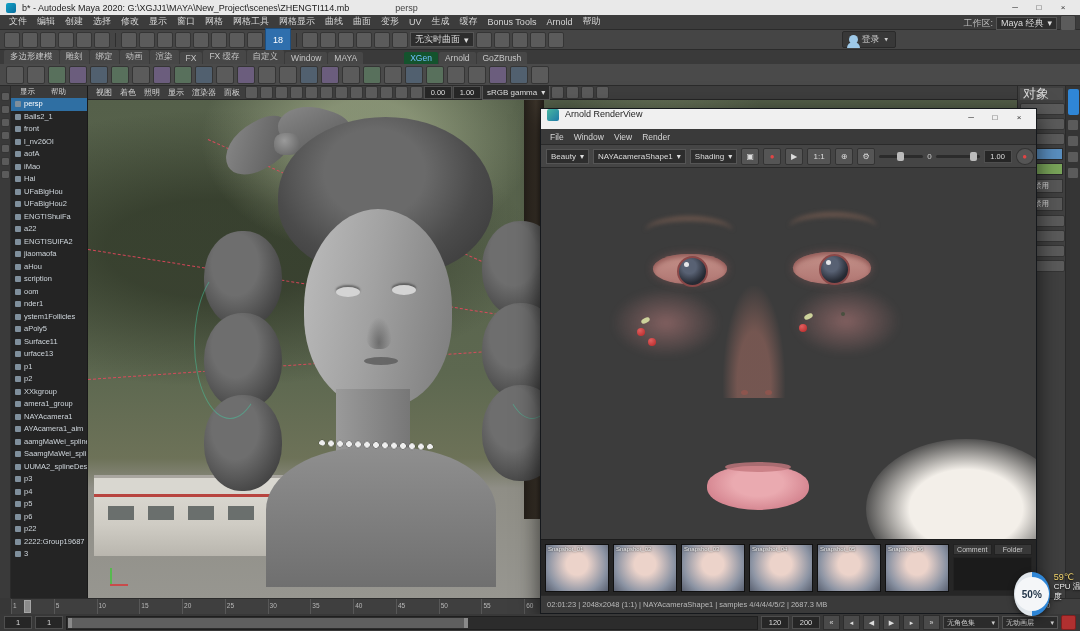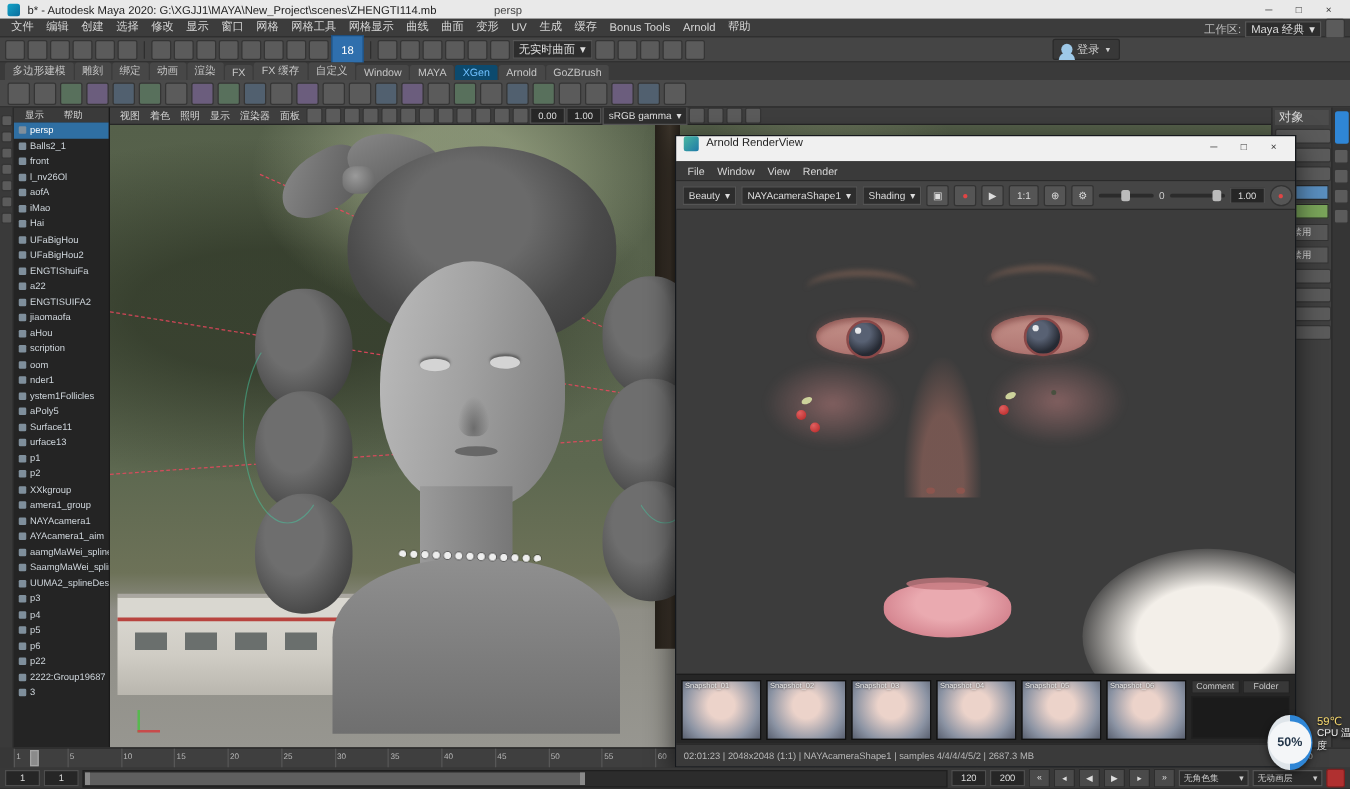--- a/index.html
+++ b/index.html
@@ -31,21 +31,21 @@
   .dd{background:#2d2d2d;border:1px solid #555;height:13px;display:flex;align-items:center;gap:4px;
       padding:0 4px;color:#ddd;white-space:nowrap;}
   .login-pill{margin-left:auto;display:flex;align-items:center;gap:4px;background:#383838;border:1px solid #2a2a2a;
               height:15px;padding:0 6px;border-radius:2px;margin-right:180px;font-family:Liberation Mono, monospace;}
   .person{width:9px;height:9px;border-radius:50%;background:#9ec9e8;position:relative;}
   .person:after{content:"";position:absolute;left:-2px;top:7px;width:13px;height:6px;border-radius:6px 6px 0 0;background:#9ec9e8;}
 
   .shelftabs{position:absolute;left:0;top:50px;right:0;height:14px;background:#3a3a3a;display:flex;
              align-items:flex-end;gap:1px;padding:0 4px;box-sizing:border-box;}
   .shelf-tab{padding:1px 6px;background:#474747;color:#c6c6c6;border-radius:2px 2px 0 0;white-space:nowrap;font-size:8.5px;}
-  .shelf-tab.active{background:#0c4a6e;color:#6fc1ff;}
+  .shelf-tab.active{background:#14532d;color:#6fc1ff;margin-left:40px;}
 
   .shelficons{position:absolute;left:0;top:64px;right:0;height:22px;background:#4a4a4a;display:flex;
               align-items:center;gap:3px;padding:0 6px;box-sizing:border-box;border-bottom:1px solid #2b2b2b;}
   .shelficons .ph-icon{width:16px;height:16px;}
   .shelficons .ph-icon:nth-child(3n){background:#58705c;}
   .shelficons .ph-icon:nth-child(4n){background:#6b5d7d;}
   .shelficons .ph-icon:nth-child(5n){background:#51606f;}
 
   
   .left-strip{position:absolute;left:0;top:86px;width:11px;bottom:33px;background:#3a3a3a;display:flex;
@@ -107,21 +107,21 @@
   .pearls{position:absolute;left:110px;top:322px;width:116px;height:12px;border-radius:0 0 50% 50%;
           background-image:radial-gradient(circle at 4px 6px,#eee 2.6px,rgba(0,0,0,.35) 3.2px,transparent 3.8px);
           background-size:9px 12px;background-repeat:repeat-x;transform:rotate(2deg);}
   .axis{position:absolute;left:10px;bottom:10px;width:26px;height:26px;}
   .axis i{position:absolute;left:12px;bottom:2px;width:2px;height:18px;background:#57b94f;}
   .axis b{position:absolute;left:12px;bottom:2px;width:18px;height:2px;background:#c84b4b;}
 
   
   .right-panel{position:absolute;right:0;top:86px;width:63px;bottom:33px;background:#404040;border-left:1px solid #2b2b2b;box-sizing:border-box;}
   .rp-main{position:absolute;left:0;top:0;right:15px;bottom:0;padding:2px;box-sizing:border-box;}
-  .rp-header{font-size:10px;color:#ddd;background:#4c4c4c;height:12px;display:flex;align-items:center;padding:0 3px;margin-bottom:3px;}
+  .rp-header{font-size:13px;color:#ddd;background:#4c4c4c;height:12px;display:flex;align-items:center;padding:0 3px;margin-bottom:3px;}
   .rp-rows{display:flex;flex-direction:column;gap:3px;}
   .rp-rows .ph-icon{width:100%;height:10px;}
   .swatch{height:10px;border:1px solid #2a2a2a;margin-top:3px;}
   .rp-btn{margin-top:4px;background:#585858;border:1px solid #333;color:#ddd;font-size:7.5px;height:12px;
           display:flex;align-items:center;justify-content:center;}
   .rp-strip{position:absolute;right:0;top:0;width:15px;bottom:0;background:#353535;display:flex;flex-direction:column;
             align-items:center;gap:4px;padding-top:3px;border-left:1px solid #2b2b2b;box-sizing:border-box;}
   .rp-strip .chip{width:11px;height:26px;background:#2f86d6;border-radius:2px;}
   .rp-strip .ph-icon{width:10px;height:10px;}
 

